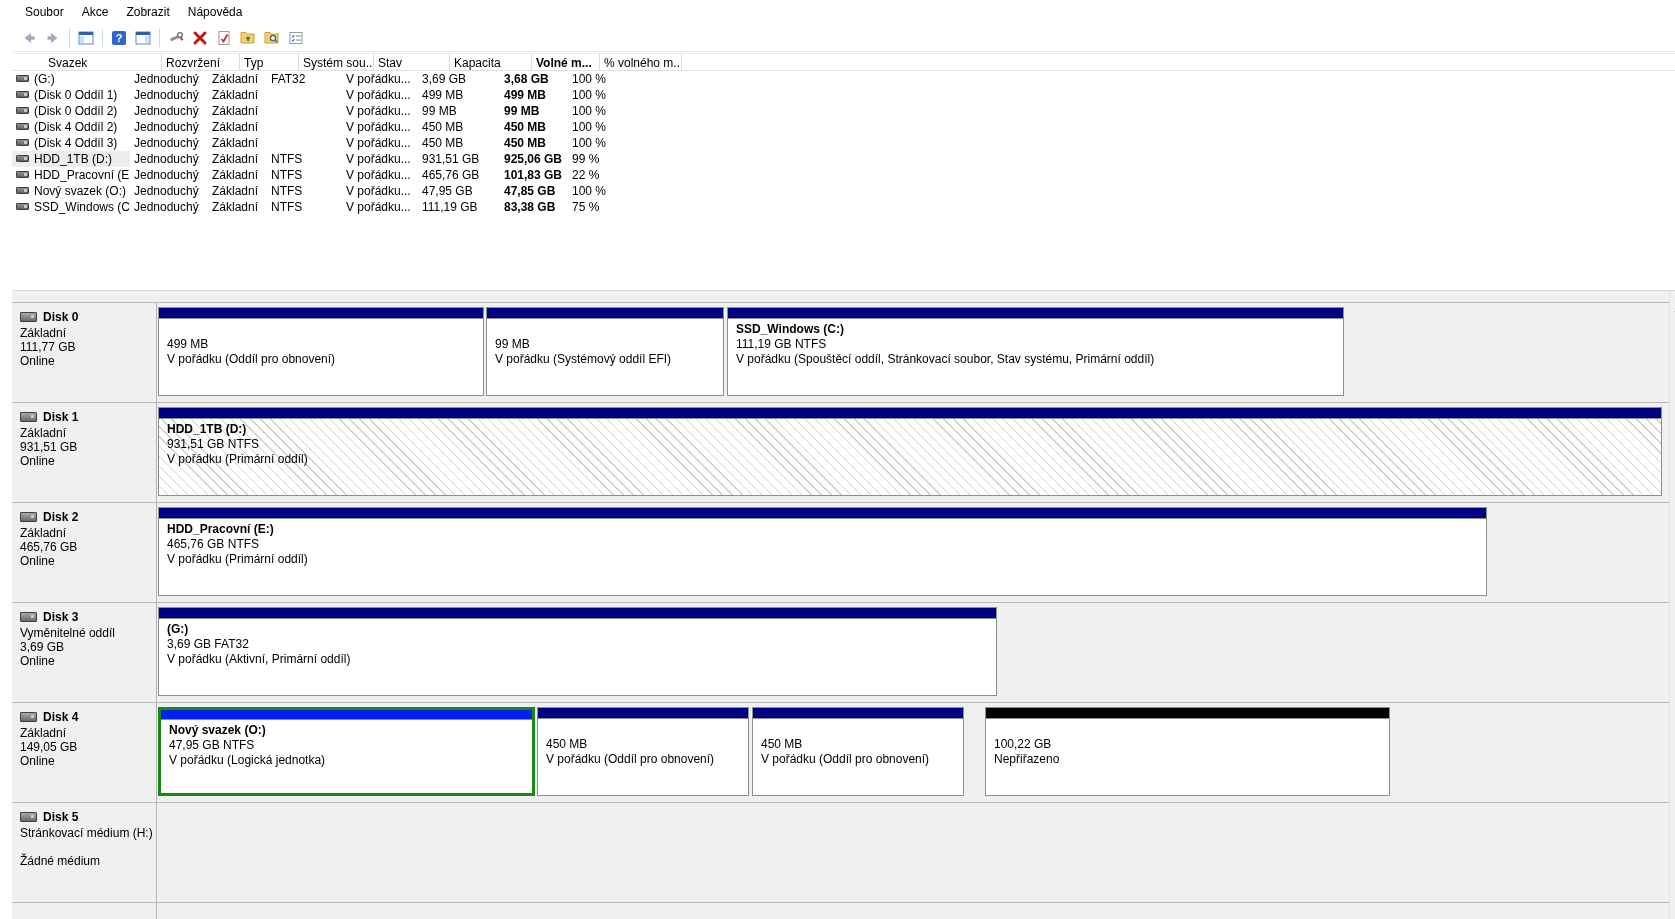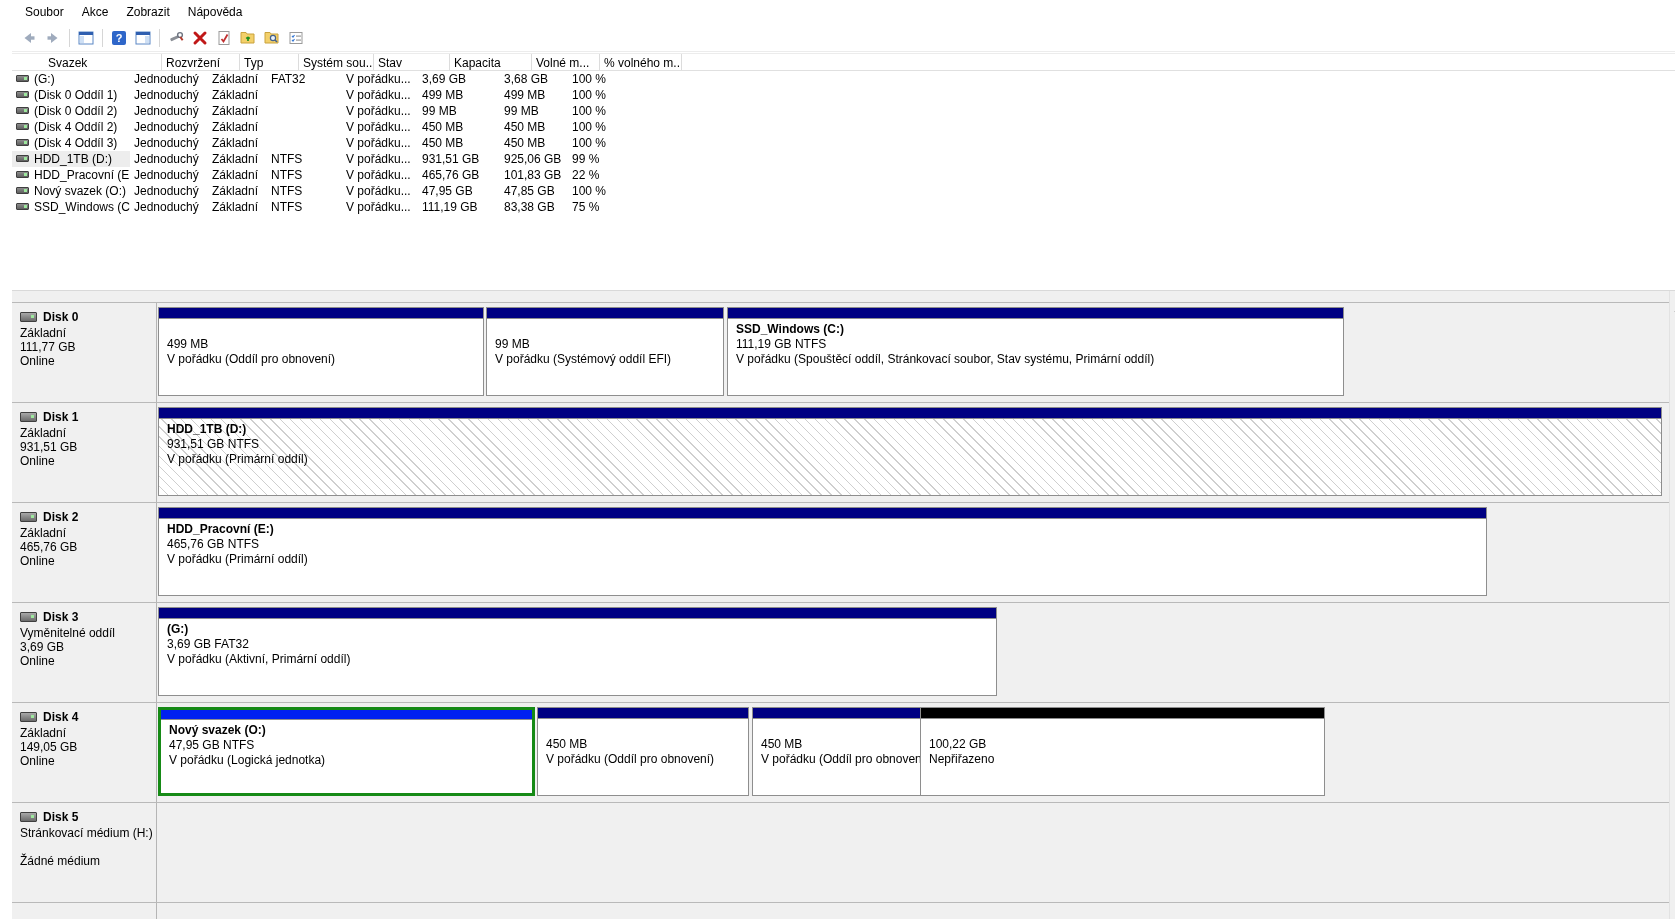--- a/index.html
+++ b/index.html
@@ -13,21 +13,21 @@
   
   .toolbar { display: flex; align-items: center; height: 28px; padding-left: 5px; background: #fff; border-bottom: 1px solid #ececec; }
   .tb-btn { width: 24px; height: 24px; display: flex; align-items: center; justify-content: center; }
   .tb-sep { width: 1px; height: 18px; background: #d6d6d6; margin: 0 4px; }
 
   
   .listview { position: absolute; top: 53px; left: 0; right: 0; height: 237px; background: #fff; }
   .lv-header { display: flex; height: 18px; border-top: 1px solid #ececec; border-bottom: 1px solid #e0e0e0; padding-left: 32px; }
   .lv-hcol { padding: 2px 4px; border-right: 1px solid #dcdcdc; overflow: hidden; white-space: nowrap; }
   .c0 { width: 118px; } .c1 { width: 78px; } .c2 { width: 59px; } .c3 { width: 75px; }
-  .c4 { width: 76px; } .c5 { width: 82px; } .c6 { width: 68px; } .c7 { width: 82px; }
+  .c4 { width: 76px; } .c5 { width: 82px; } .c6 { width: 68px; font-weight: bold; } .c7 { width: 82px; }
   .lv-row { display: flex; height: 16px; align-items: center; }
   .lv-cell { padding: 0 4px; overflow: hidden; white-space: nowrap; height: 16px; line-height: 16px; }
   .lv-row.sel .lv-cell.c0 { background: #ededed; }
   .vol-icon { display: inline-block; width: 13px; height: 7px; background: linear-gradient(#8d8d8d,#5f5f5f); border: 1px solid #3f3f3f; border-radius: 1px; margin-right: 5px; vertical-align: middle; position: relative; top: -1px; }
   .vol-icon::after { content: ""; position: absolute; right: 1px; top: 1px; width: 3px; height: 3px; background: #9de89d; }
 
   
   .bottom-pane { position: absolute; top: 290px; bottom: 0; left: 0; right: 0; background: #f0f0f0; border-top: 1px solid #d9d9d9; }
   .bp-spacer { height: 12px; border-bottom: 1px solid #b9b9b9; }
   .disk-row { position: relative; height: 100px; border-bottom: 1px solid #b9b9b9; padding-left: 27px; }
@@ -385,21 +385,21 @@
           </div>
         </div>
         <div class="part" style="left:594px;width:212px">
           <div class="band navy"></div>
           <div class="pbody">
             <div class="ptitle"></div>
             <div class="pline">450 MB</div>
             <div class="pline">V pořádku (Oddíl pro obnovení)</div>
           </div>
         </div>
-        <div class="part" style="left:762px;width:405px">
+        <div class="part" style="left:827px;width:405px">
           <div class="band black"></div>
           <div class="pbody">
             <div class="ptitle"></div>
             <div class="pline">100,22 GB</div>
             <div class="pline">Nepřiřazeno</div>
           </div>
         </div>
       </div>
     </div>
 

